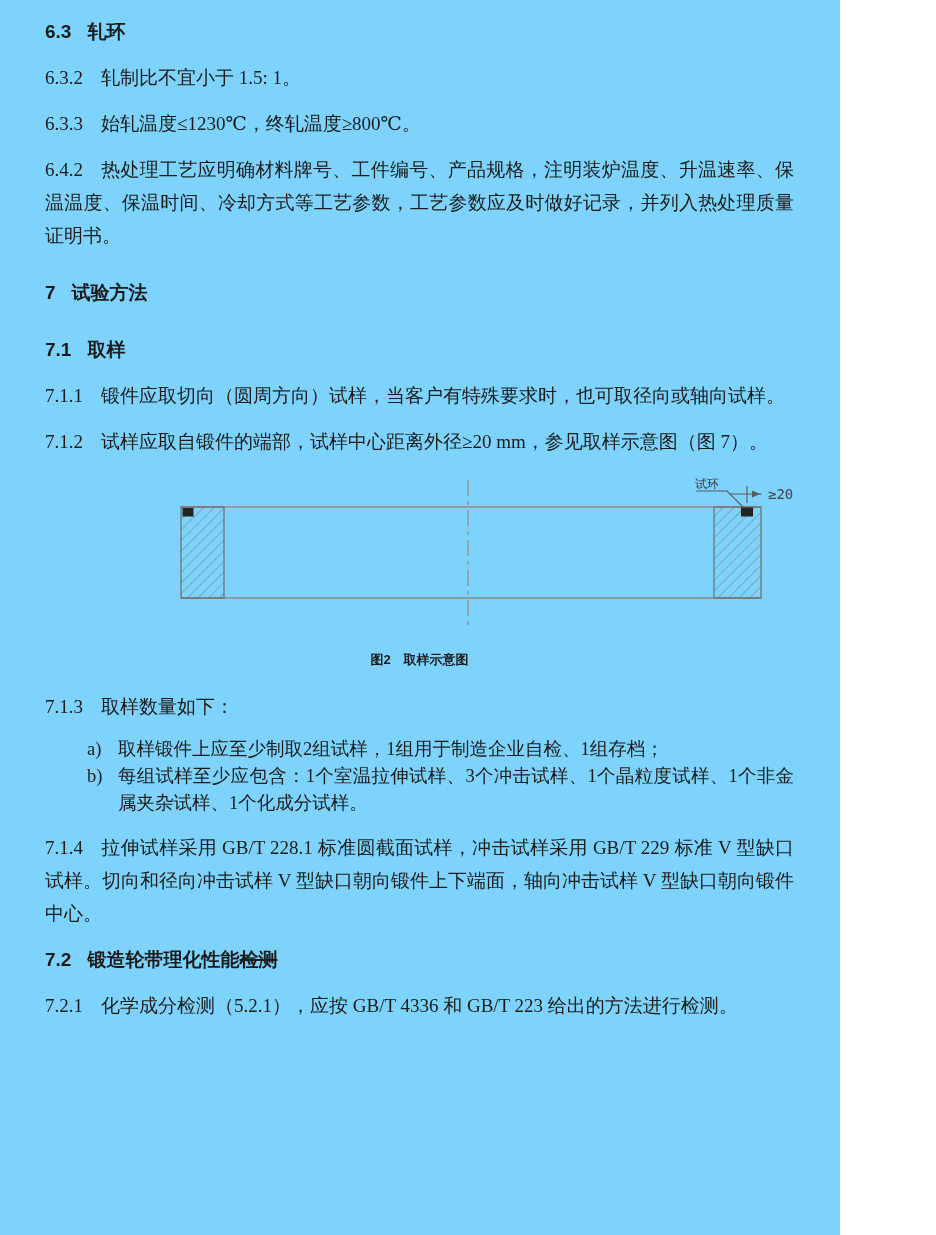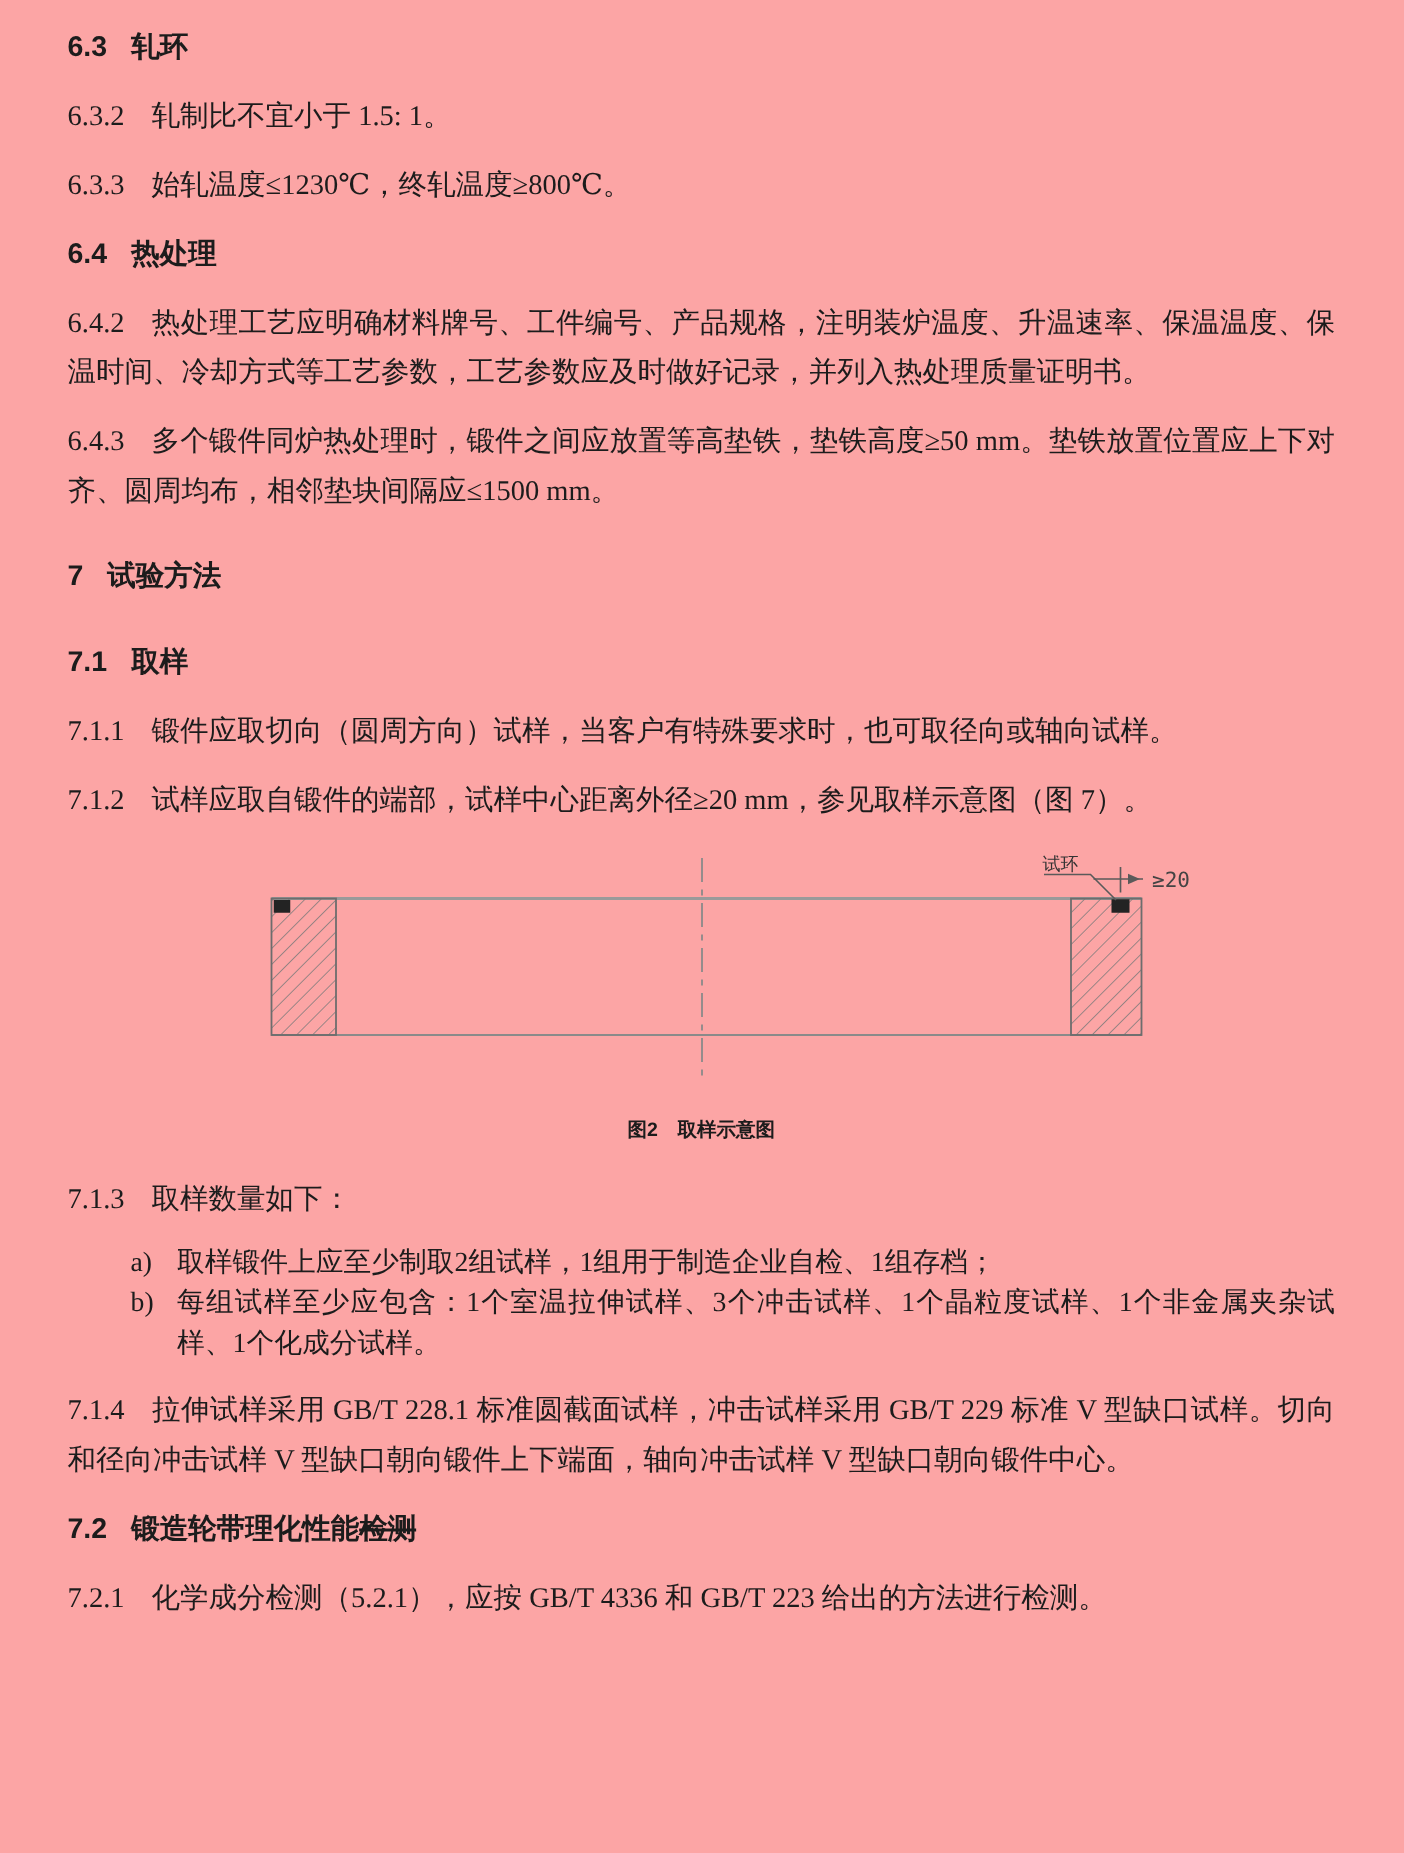--- a/index.html
+++ b/index.html
@@ -1,22 +1,22 @@
 <!DOCTYPE html>
 <html><head>
 <meta charset="utf-8">
 <style>
   html, body { margin: 0; padding: 0; background: #ffffff; }
   .page {
     position: relative;
-    width: 936px;
+    width: 840px;
     height: 1235px;
     box-sizing: border-box;
     padding: 15px 46px 10px 45px;
-    background: #fca5a5;
+    background: #7dd3fc;
     color: #1c1c1c;
     font-family: "Liberation Serif", "DejaVu Serif", serif;
     overflow: hidden;
   }
   .block {
     font-size: 19px;
     line-height: 33px;
     margin: 13px 0;
     text-align: justify;
   }
@@ -73,32 +73,26 @@
 
 
   <div class="block">
     <span class="num">6.3.2</span><span>轧制比不宜小于 1.5: 1。</span>
   </div>
 
   <div class="block">
     <span class="num">6.3.3</span><span>始轧温度≤1230℃，终轧温度≥800℃。</span>
   </div>
 
-  <div class="block heading">
-    <span class="num">6.4</span><span>热处理</span>
-  </div>
 
 
   <div class="block">
     <span class="num">6.4.2</span><span>热处理工艺应明确材料牌号、工件编号、产品规格，注明装炉温度、升温速率、保温温度、保温时间、冷却方式等工艺参数，工艺参数应及时做好记录，并列入热处理质量证明书。</span>
   </div>
 
-  <div class="block">
-    <span class="num">6.4.3</span><span>多个锻件同炉热处理时，锻件之间应放置等高垫铁，垫铁高度≥50 mm。垫铁放置位置应上下对齐、圆周均布，相邻垫块间隔应≤1500 mm。</span>
-  </div>
 
 
   <div class="block heading mt-xl">
     <span class="num">7</span><span>试验方法</span>
   </div>
 
   <div class="block heading mt-xl">
     <span class="num">7.1</span><span>取样</span>
   </div>
 

